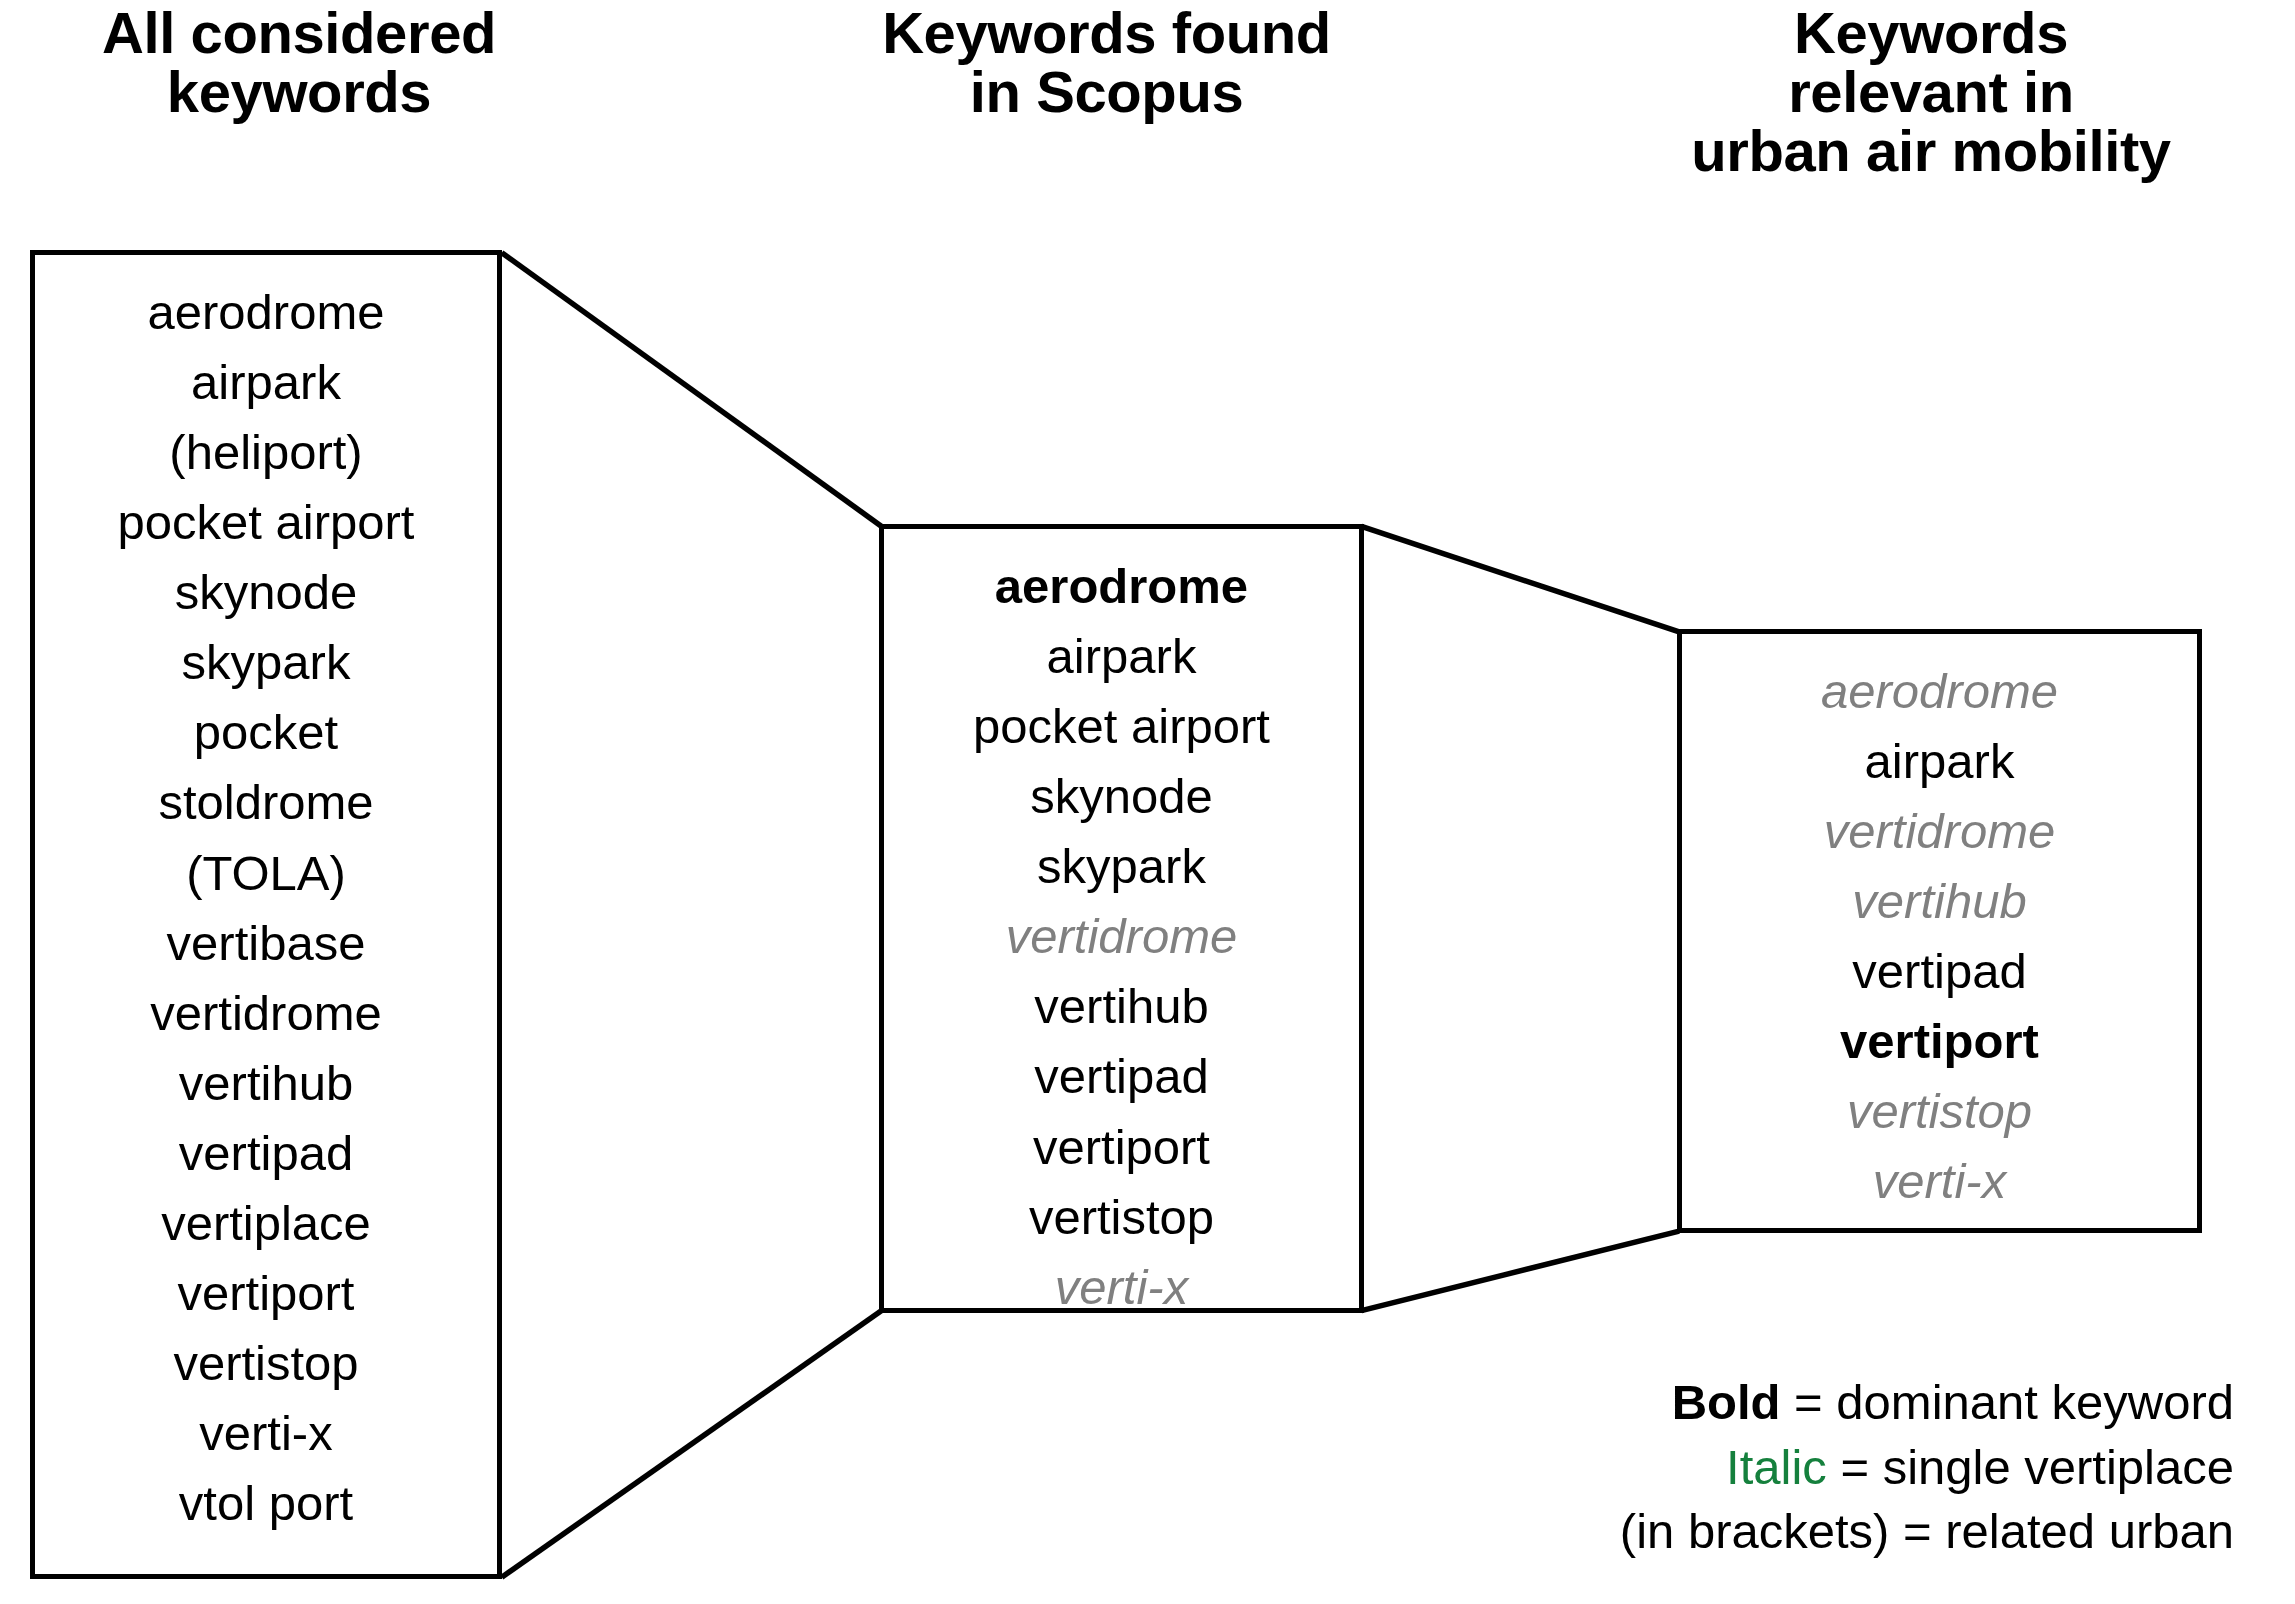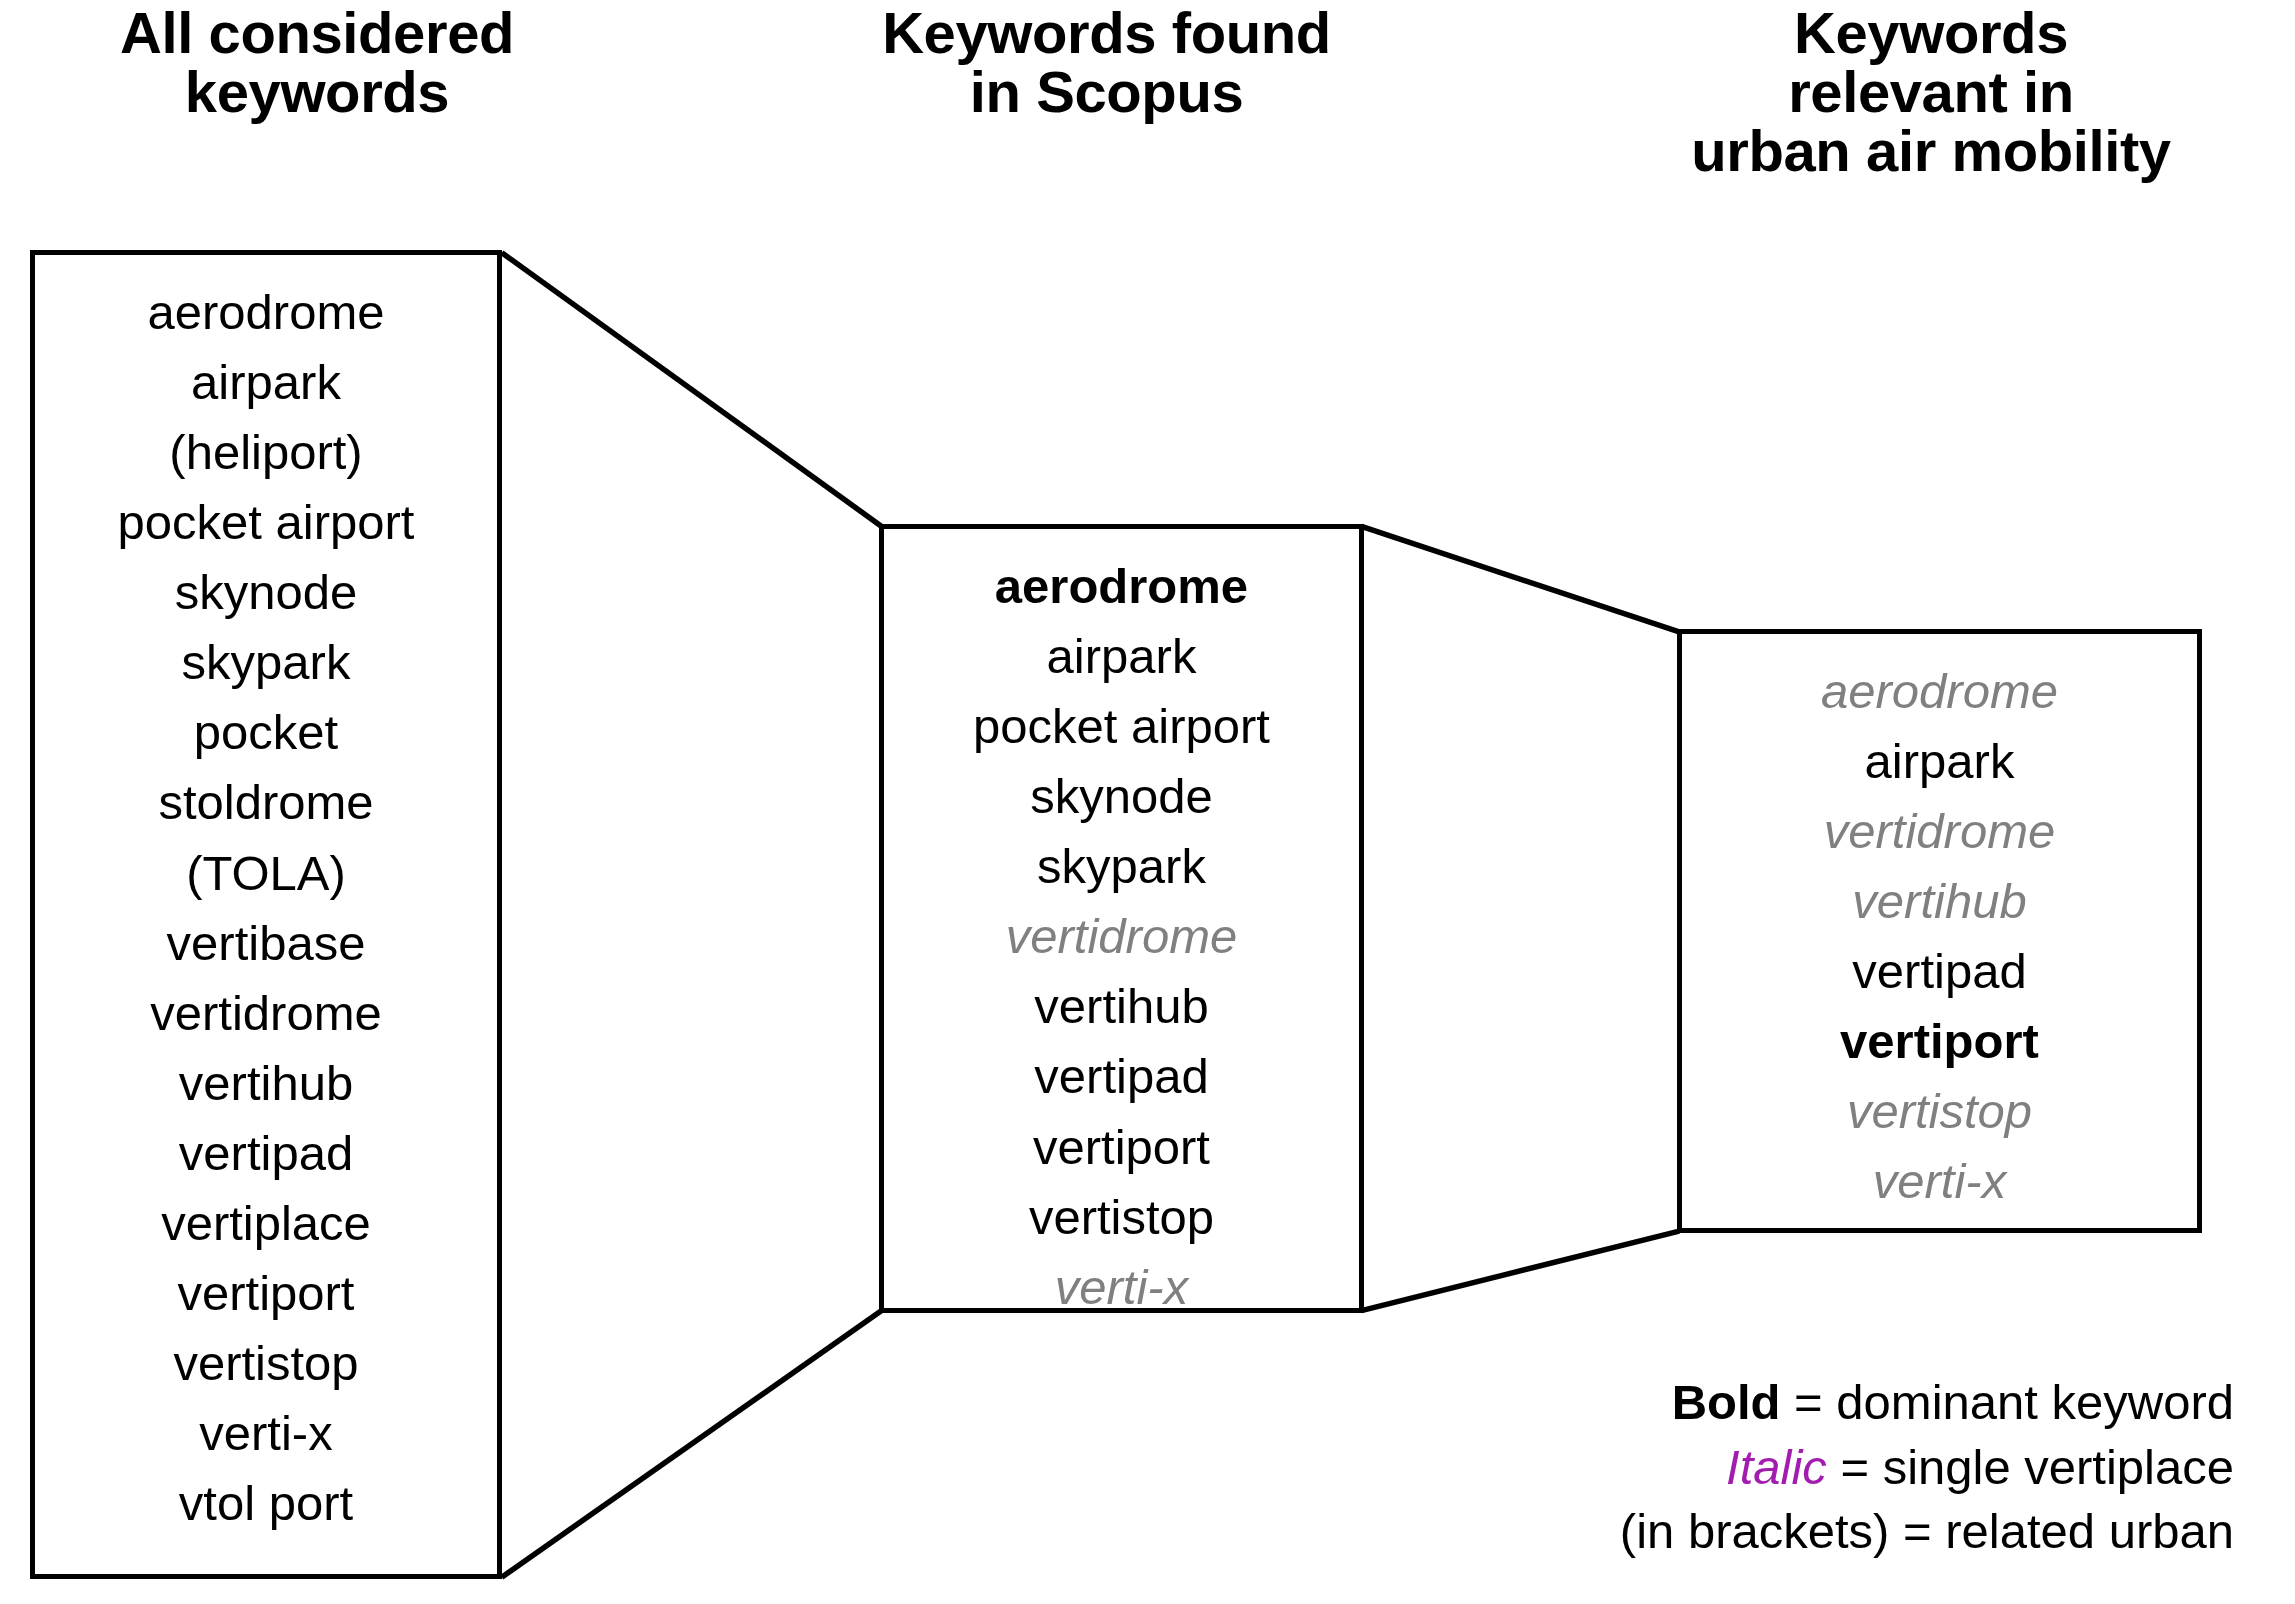--- a/index.html
+++ b/index.html
@@ -20,21 +20,21 @@
   .col-head {
     position: absolute;
     font-weight: bold;
     font-size: 58px;
     line-height: 1.02;
     color: #000000;
     text-align: center;
     white-space: pre-line;
     letter-spacing: -0.4px;
   }
-  #head-all      { left: 0px;    top: 3.1px;  width: 598px; padding-left: 18px; }
+  #head-all      { left: 0px;    top: 3.1px;  width: 598px; }
   #head-scopus   { left: 776px; top: 3.1px;  width: 661px; }
   #head-relevant { left: 1565px; top: 3.1px;  width: 732px; }
 
   
   #connectors {
     position: absolute;
     left: 0; top: 0;
     width: 2295px;
     height: 1605px;
   }
@@ -70,21 +70,21 @@
     left: 1542px;
     top: 1370px;
     width: 692px;
     text-align: right;
     font-size: 49px;
     line-height: 1.32;
     color: #000000;
   }
   .legend-row { white-space: nowrap; }
   .legend-key-bold   { font-weight: bold; color: #000000; }
-  .legend-key-italic { font-style: italic; color: #a21caf; }
+  .legend-key-italic { color: #15803d; }
 </style>
 </head>
 <body>
 
 <div id="stage">
 
   <svg id="connectors" viewBox="0 0 2918 2040" xmlns="http://www.w3.org/2000/svg">
 
     <line x1="638" y1="321" x2="1121" y2="669" stroke="#000000" stroke-width="7"></line>
     <line x1="638" y1="2005" x2="1121" y2="1666" stroke="#000000" stroke-width="7"></line>

